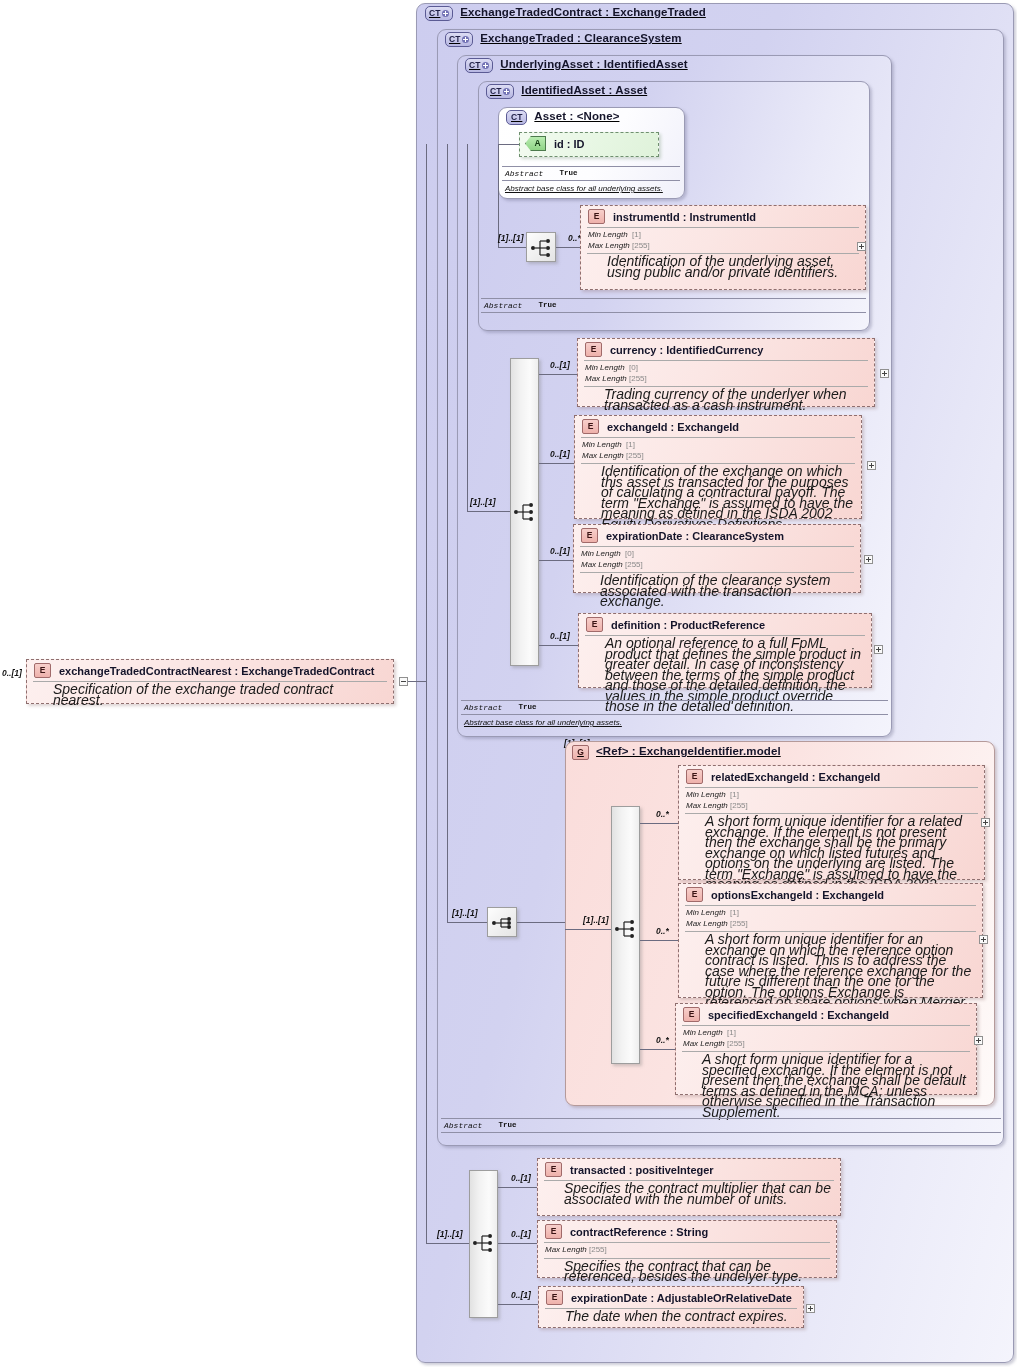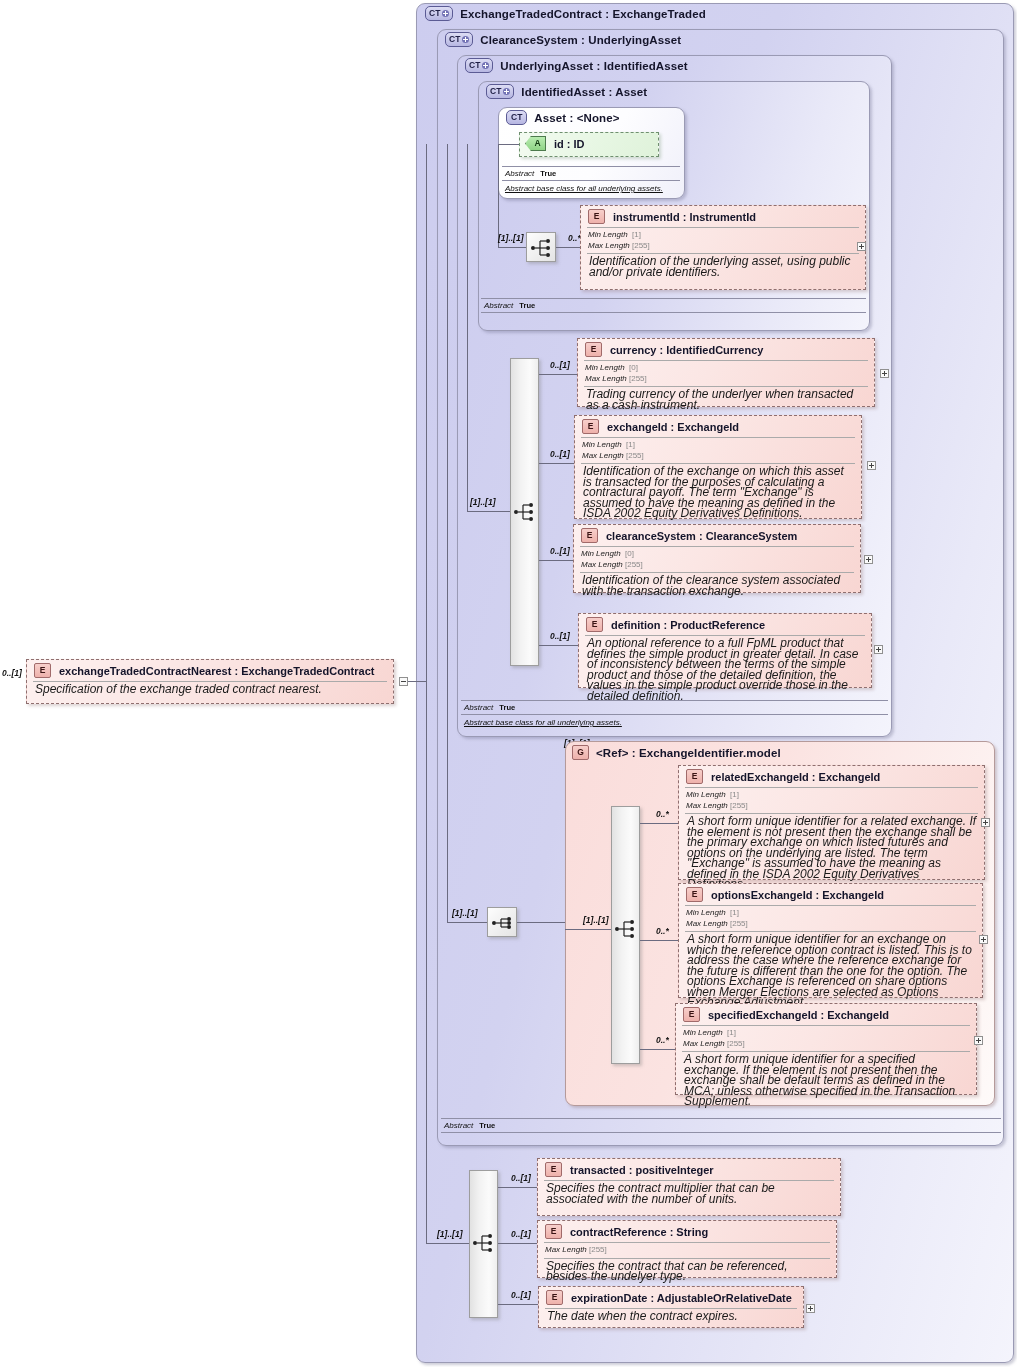--- a/index.html
+++ b/index.html
@@ -12,22 +12,23 @@
   
   .ct-box{
     position:absolute;box-sizing:border-box;
     border:1px solid #9a9ab4;
     border-radius:9px;
     background:linear-gradient(105deg,#cdcdef 0%,#d2d2f0 38%,#e9e9f8 78%,#f4f4fc 100%);
     box-shadow:2px 2px 3px rgba(110,110,140,.35);
   }
   .ct-head{
     position:absolute;top:4px;left:10px;
-    display:flex;align-items:center;gap:7px;
+    display:flex;align-items:flex-start;gap:7px;
     white-space:nowrap;
+    text-decoration:underline;
   }
   .ct-title{
     font-size:11.5px;font-weight:bold;color:#14142a;letter-spacing:.1px;
   }
 
   
   .icon-ct{
     display:inline-flex;align-items:center;justify-content:center;
     border:1px solid #5b5b94;border-radius:5px;
     background:linear-gradient(180deg,#dcdcf4,#b7b7e2);
@@ -78,22 +79,23 @@
   }
   .hr{height:1px;background:#aaa;margin:0 6px;}
   .facets{
     padding:2px 6px 2px 7px;font-size:8px;font-style:italic;color:#222;
     line-height:10.5px;
   }
   .facets .row{display:flex;}
   .facets .fname{width:44px;}
   .facets .fval{color:#8a8a8a;font-style:normal;}
   .desc{
-    padding:2px 7px 3px 8px;font-size:12px;font-style:italic;color:#1a1a1a;
+    padding:2px 7px 3px 8px;font-size:14px;font-style:italic;color:#1a1a1a;
     line-height:10.5px;
+    margin-left:18px;
   }
 
   
   .attr-box{
     position:absolute;box-sizing:border-box;
     border:1px dashed #6f8f6f;
     background:linear-gradient(120deg,#f3fbf1 0%,#e6f6e2 60%,#dff2da 100%);
     box-shadow:2px 2px 3px rgba(110,140,110,.30);
   }
   .attr-inner{display:flex;align-items:center;gap:8px;padding:3px 6px 3px 5px;white-space:nowrap;}
@@ -114,21 +116,21 @@
     border:1px solid #b59a9a;border-radius:9px;
     background:linear-gradient(110deg,#fadddb 0%,#fbe3e1 40%,#fdf2f1 80%,#fefaf9 100%);
     box-shadow:2px 2px 3px rgba(140,110,110,.33);
   }
 
   
   .meta{
     position:absolute;font-size:8px;color:#111;line-height:11px;
   }
   .meta .line{height:1px;background:#8f8fa6;}
-  .meta .abs-row{display:flex;gap:6px;padding:1px 3px;}
+  .meta .abs-row{display:flex;gap:16px;padding:1px 3px;font-family:Liberation Mono, monospace;}
   .meta .abs-k{font-style:italic;}
   .meta .abs-v{font-style:normal;font-weight:bold;font-size:7.5px;}
   .meta .doc{padding:2px 3px;font-style:italic;text-decoration:underline;}
 
   
   .seq-bar{
     position:absolute;box-sizing:border-box;
     border:1px solid #9d9d9d;
     background:linear-gradient(90deg,#e2e2e2 0%,#f2f2f2 35%,#fbfbfb 70%,#eeeeee 100%);
     box-shadow:2px 2px 3px rgba(120,120,120,.35);
@@ -168,21 +170,21 @@
 </div>
 <div class="ct-head" style="left:425px;top:6px;">
   <span class="icon-ct">CT<span class="plusdot"></span></span>
   <span class="ct-title">ExchangeTradedContract : ExchangeTraded</span>
 </div>
 
 <div class="ct-box" style="left:437px;top:29px;width:567px;height:1117px;">
 </div>
 <div class="ct-head" style="left:445px;top:32px;">
   <span class="icon-ct">CT<span class="plusdot"></span></span>
-  <span class="ct-title">ClearanceSystem : UnderlyingAsset</span>
+  <span class="ct-title">ExchangeTraded : ClearanceSystem</span>
 </div>
 
 <div class="ct-box" style="left:457px;top:55px;width:435px;height:682px;">
 </div>
 <div class="ct-head" style="left:465px;top:58px;">
   <span class="icon-ct">CT<span class="plusdot"></span></span>
   <span class="ct-title">UnderlyingAsset : IdentifiedAsset</span>
 </div>
 
 <div class="ct-box" style="left:478px;top:81px;width:392px;height:250px;">
@@ -329,21 +331,21 @@
   <div class="hr"></div>
   <div class="desc">Identification of the exchange on which this asset is transacted for the purposes of calculating a contractural payoff. The term "Exchange" is assumed to have the meaning as defined in the ISDA 2002 Equity Derivatives Definitions.</div>
 </div>
 <div class="pm plus" style="left:867px;top:461px;"></div>
 
 <div class="ln-h" style="left:539px;top:560px;width:34px;"></div>
 <div class="card" style="left:550px;top:546px;">0..[1]</div>
 <div class="el-box" style="left:573px;top:524px;width:288px;height:69px;">
   <div class="el-head">
     <span class="icon-e">E</span>
-    <span class="el-title">clearanceSystem : ClearanceSystem</span>
+    <span class="el-title">expirationDate : ClearanceSystem</span>
   </div>
   <div class="hr"></div>
   <div class="facets">
     <div class="row">
         <span class="fname">Min Length</span>
         <span class="fval">[0]</span>
       </div>
     <div class="row">
         <span class="fname">Max Length</span>
         <span class="fval">[255]</span>

